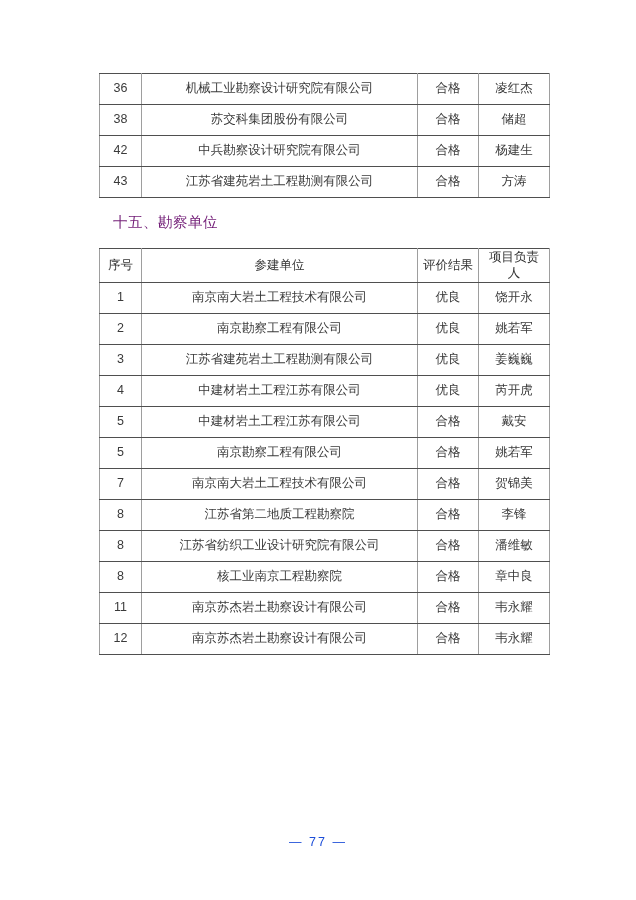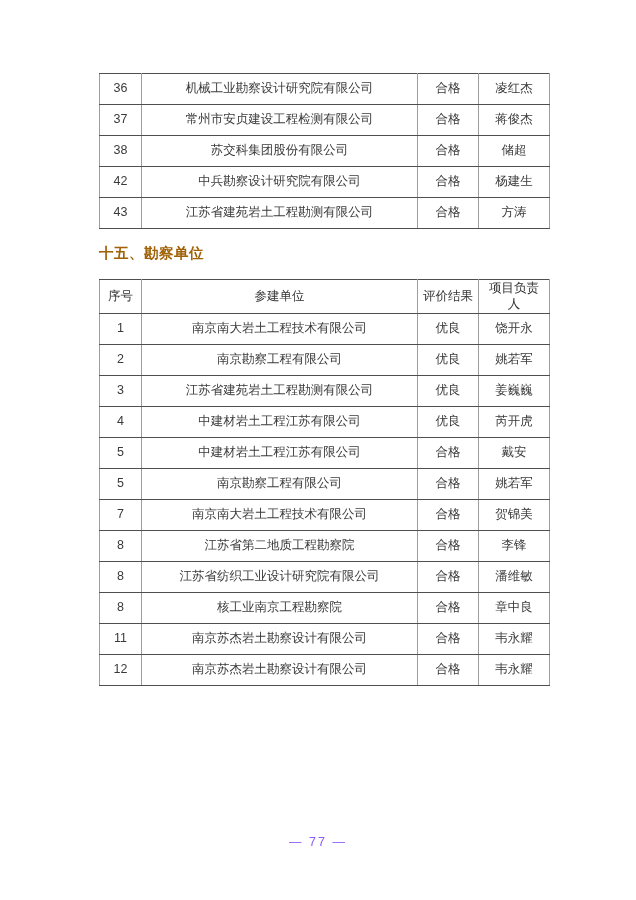--- a/index.html
+++ b/index.html
@@ -33,33 +33,33 @@
   }
   .tbl td { height: 30px; }
   .t2 th { height: 33px; color: #333; }
   .t2 th.th-person { padding: 0 9px; margin-left: 36px; } 
   .col-no { width: 42px; }
   .col-unit { width: 276px; }
   .col-result { width: 61px; }
   .col-person { width: 71px; }
   .heading {
     font-size: 14.5px;
-    font-weight: bold;
-    color: #a16207;
-    margin: 15px 0 16px 0;
+    font-weight: normal;
+    color: #701a75;
+    margin: 15px 0 16px 14px;
     letter-spacing: 0.5px;
   }
   .footer {
     position: absolute;
     left: 0;
     top: 835px;
     width: 636px;
     text-align: center;
     font-size: 12.5px;
-    color: #8b5cf6;
+    color: #1d4ed8;
     letter-spacing: 2px;
   }
 </style>
 </head>
 <body>
 
 <div class="page">
 
   <table class="tbl t1">
     <colgroup>
@@ -67,26 +67,20 @@
         <col class="col-unit">
         <col class="col-result">
         <col class="col-person">
     </colgroup>
     <tbody>
       <tr>
         <td>36</td>
         <td>机械工业勘察设计研究院有限公司</td>
         <td>合格</td>
         <td>凌红杰</td>
-      </tr>
-      <tr>
-        <td>37</td>
-        <td>常州市安贞建设工程检测有限公司</td>
-        <td>合格</td>
-        <td>蒋俊杰</td>
       </tr>
       <tr>
         <td>38</td>
         <td>苏交科集团股份有限公司</td>
         <td>合格</td>
         <td>储超</td>
       </tr>
       <tr>
         <td>42</td>
         <td>中兵勘察设计研究院有限公司</td>

